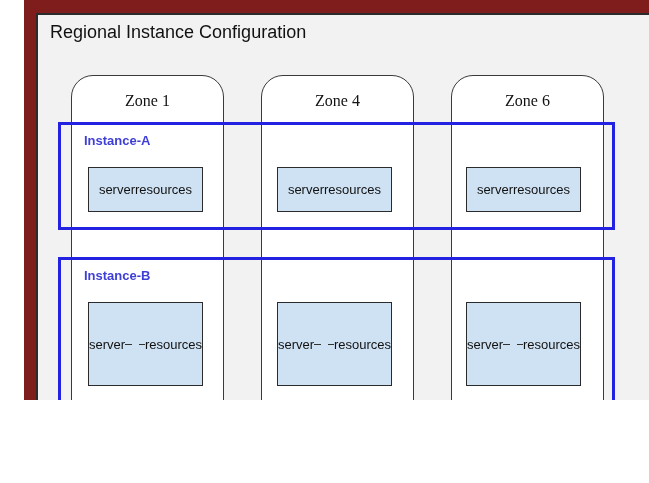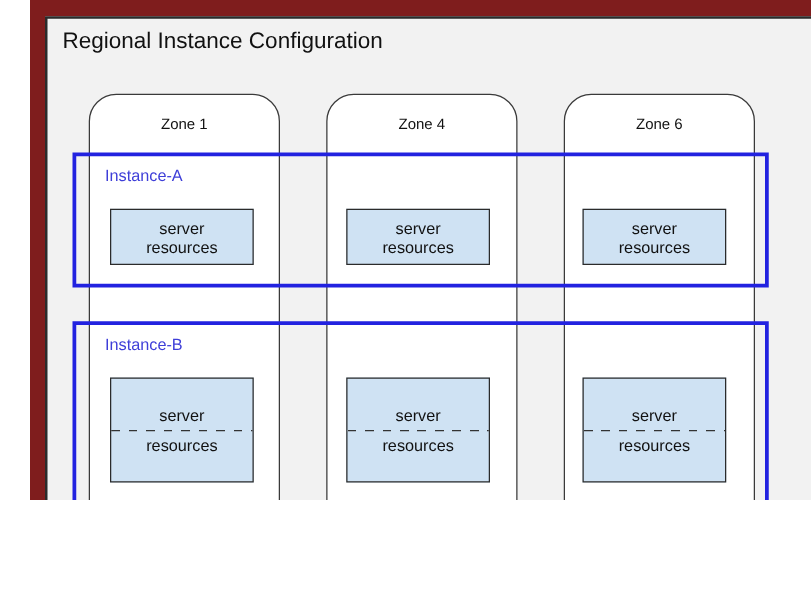--- a/index.html
+++ b/index.html
@@ -44,48 +44,48 @@
     border: 1px solid #3a3a3a;
     border-radius: 22px;
   }
   .zone-1 { left: 33px; }
   .zone-2 { left: 223px; }
   .zone-3 { left: 413px; }
   .zone-label {
     display: block;
     margin-top: 16px;
     text-align: center;
-    font-size: 12px;
+    font-size: 16px;
     color: #111111;
+    font-family: Liberation Serif, serif;
   }
   .instance {
     position: absolute;
     left: 20px;
     width: 557px;
     box-sizing: border-box;
     border: 3px solid #2222e0;
     background: transparent;
   }
   .instance-a { top: 107px; height: 108px; }
   .instance-b { top: 242px; height: 148px; }
   .instance-label {
     display: block;
     margin: 8px 0 0 23px;
     font-size: 13px;
-    font-weight: normal;
+    font-weight: bold;
     color: #3e3ed8;
   }
   .server-box {
     position: absolute;
     width: 115px;
     box-sizing: border-box;
     background: #cfe2f3;
     border: 1px solid #2b2b2b;
     display: flex;
-    flex-direction: column;
     align-items: center;
     justify-content: center;
     font-size: 13px;
     line-height: 15px;
     color: #111111;
     text-align: center;
   }
   .row-a { top: 152px; height: 45px; }
   .row-b { top: 287px; height: 84px; }
   .col-1 { left: 50px; }

